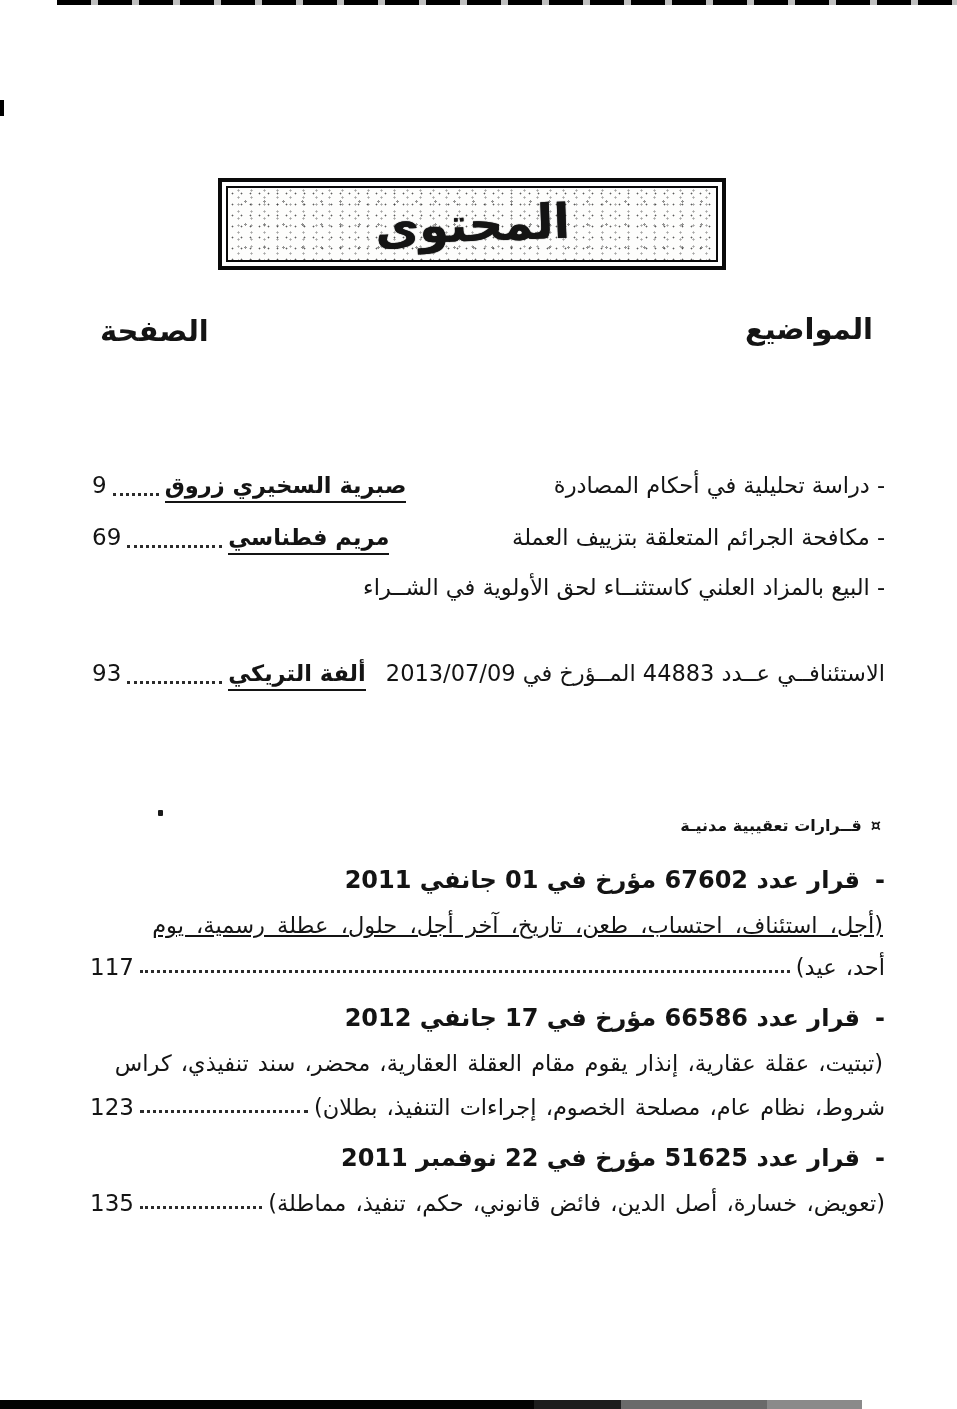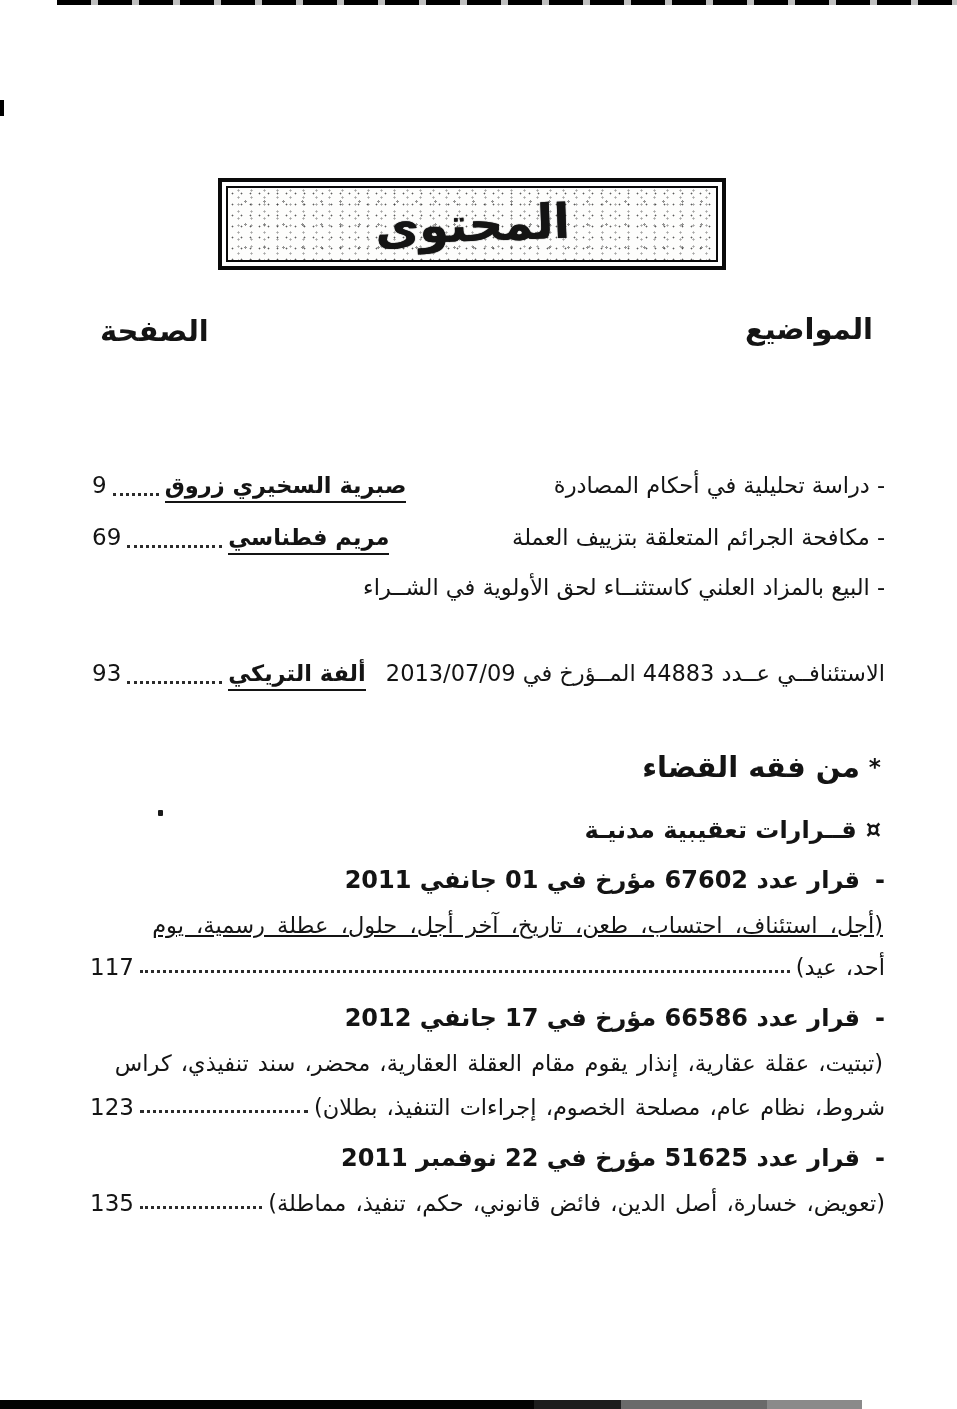--- a/index.html
+++ b/index.html
@@ -57,21 +57,21 @@
 
   
   .col-header{font-size:29px;font-weight:bold;white-space:nowrap;}
   .topics-header{top:312px;right:84px;}
   .page-header{top:314px;left:100px;}
 
   
   .sec-heading{font-size:29px;font-weight:bold;white-space:nowrap;}
   .studies-heading{top:396px;right:76px;}
   .juris-heading{top:750px;right:76px;}
-  .sub-heading{top:816px;right:76px;font-size:24px;font-weight:bold;white-space:nowrap;}
+  .sub-heading{top:816px;right:76px;font-size:16px;font-weight:bold;white-space:nowrap;}
   .bullet{margin-left:9px;font-size:.8em;vertical-align:2px;}
   .bullet2{margin-left:9px;}
 
   
   .toc-row{
     left:92px;right:72px;
     display:flex;align-items:baseline;
     font-size:22.5px;line-height:1.35;
   }
   .toc-row .dash{margin-left:7px;flex:0 0 auto;}
@@ -169,23 +169,20 @@
     <span>البيع بالمزاد العلني كاستثنــاء لحق الأولوية في الشــراء</span>
   </div>
   <div class="abs toc-row row-item3-l3">
     <span class="title">الاستئنافــي عــدد 44883 المــؤرخ في 2013/07/09</span>
     <span class="spacer"></span>
     <span class="author">ألفة التريكي</span>
     <span class="leader w95"></span>
     <span class="pagenum">93</span>
   </div>
 
-  <div class="abs sec-heading juris-heading">
-    <span class="bullet">*</span><span>من فقه القضاء</span>
-  </div>
   <div class="abs sub-heading">
     <span class="bullet2">¤</span><span>قــرارات تعقيبية مدنيـة</span>
   </div>
 
   <div class="abs dec-heading dec1">
     <span class="dash">-</span>
     <span>قرار عدد 67602 مؤرخ في 01 جانفي 2011</span>
   </div>
   <div class="abs kw-line kw1-1">(أجل، استئناف، احتساب، طعن، تاريخ، آخر أجل، حلول، عطلة رسمية، يوم</div>
   <div class="abs kw-row kw1-2">

